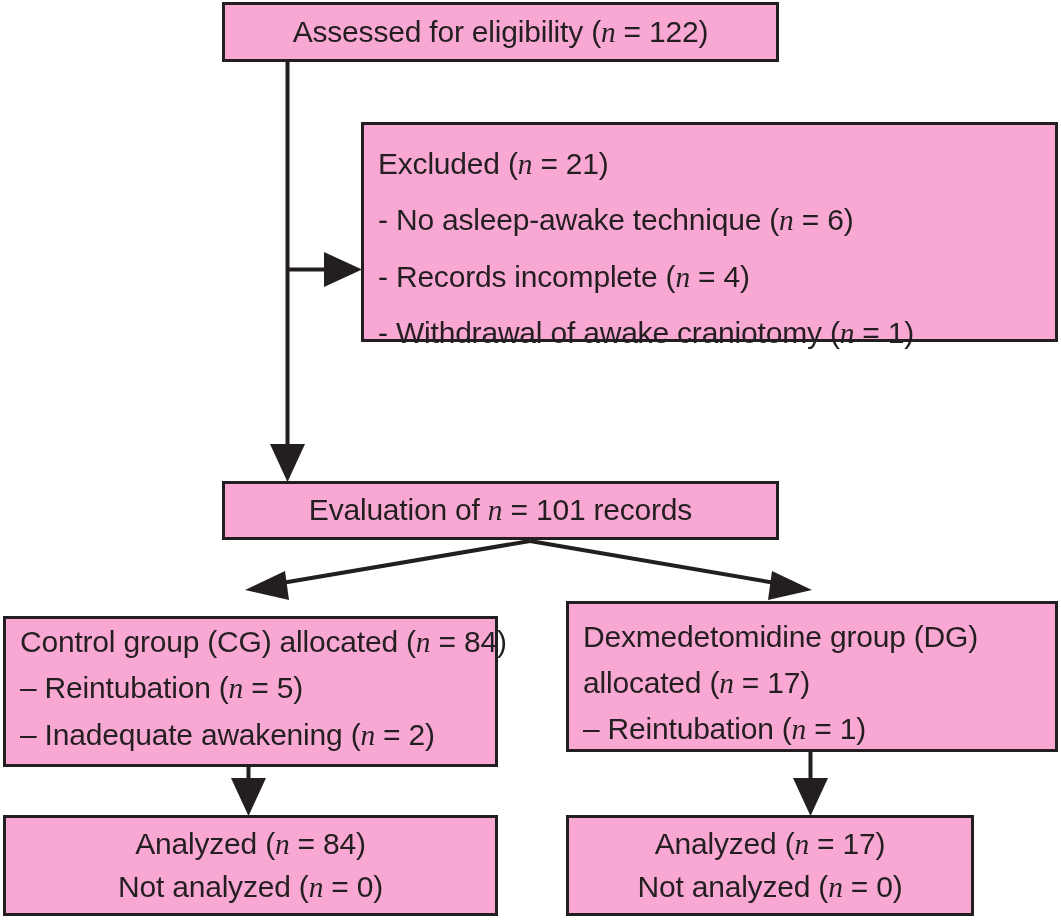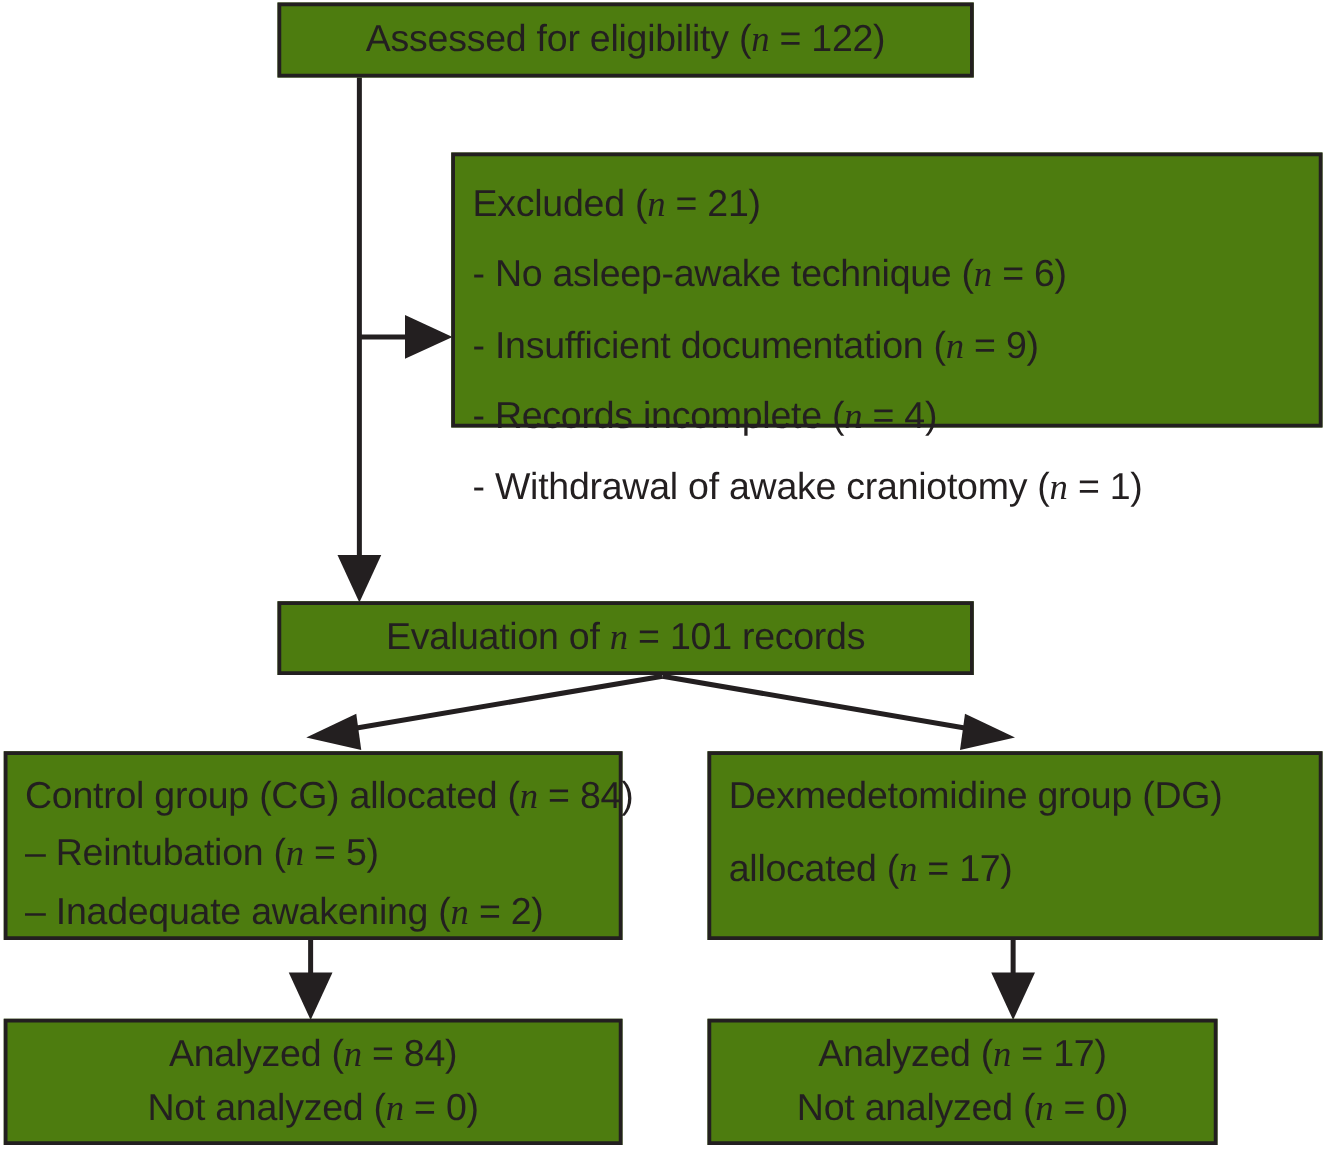--- a/index.html
+++ b/index.html
@@ -22,21 +22,21 @@
     left: 0;
     top: 0;
     width: 1061px;
     height: 920px;
     pointer-events: none;
   }
   .node {
     position: absolute;
     box-sizing: border-box;
     border: 3px solid #231f20;
-    background: #4d7c0f;
+    background: #f9a8d4;
     display: flex;
     flex-direction: column;
     justify-content: center;
     color: #231f20;
   }
   .node.center {
     align-items: center;
     text-align: center;
   }
   .node.left {
@@ -67,26 +67,25 @@
     justify-content: flex-start;
     padding-top: 11px;
   }
   #node-control .line,
   #node-dex .line {
     padding-top: 8px;
     padding-bottom: 8px;
   }
   #node-control {
     justify-content: flex-start;
-    padding-top: 10px;
+    margin-top: 15px;
   }
   #node-dex {
     justify-content: flex-start;
     padding-top: 10px;
-    gap: 13px;
   }
   #node-analyzed-cg .line,
   #node-analyzed-dg .line {
     padding-top: 6px;
     padding-bottom: 6px;
   }
   var, .ital {
     font-style: italic;
     font-family: "Liberation Serif", serif;
     font-size: 0.98em;
@@ -122,38 +121,38 @@
     <polygon points="810.5,816 793,778 828,778" fill="#231f20"></polygon>
   </svg>
 
   <div class="node center" id="node-assessed" style="left:222px; top:2px; width:557px; height:60px;">
     <div class="line">Assessed for eligibility (<var class="ital">n</var><span class="eq"> =</span> 122)</div>
   </div>
 
   <div class="node left" id="node-excluded" style="left:361px; top:122px; width:697px; height:220px;">
     <div class="line">Excluded (<var class="ital">n</var><span class="eq"> =</span> 21)</div>
     <div class="line">- No asleep-awake technique (<var class="ital">n</var><span class="eq"> =</span> 6)</div>
-    <div class="line">- Insufficient documentation (<var class="ital">n</var><span class="eq"> =</span> 9)</div>
     <div class="line">- Records incomplete (<var class="ital">n</var><span class="eq"> =</span> 4)</div>
     <div class="line">- Withdrawal of awake craniotomy (<var class="ital">n</var><span class="eq"> =</span> 1)</div>
   </div>
 
   <div class="node center" id="node-evaluation" style="left:222px; top:481px; width:557px; height:59px;">
     <div class="line">Evaluation of <var class="ital">n</var><span class="eq"> =</span> 101 records</div>
   </div>
 
   <div class="node left" id="node-control" style="left:3px; top:601px; width:495px; height:151px;">
     <div class="line">Control group (CG) allocated (<var class="ital">n</var><span class="eq"> =</span> 84)</div>
     <div class="line">– Reintubation (<var class="ital">n</var><span class="eq"> =</span> 5)</div>
     <div class="line">– Inadequate awakening (<var class="ital">n</var><span class="eq"> =</span> 2)</div>
   </div>
 
   <div class="node left" id="node-dex" style="left:566px; top:601px; width:492px; height:151px;">
     <div class="line">Dexmedetomidine group (DG)</div>
     <div class="line">allocated (<var class="ital">n</var><span class="eq"> =</span> 17)</div>
+    <div class="line">– Reintubation (<var class="ital">n</var><span class="eq"> =</span> 1)</div>
   </div>
 
   <div class="node center" id="node-analyzed-cg" style="left:3px; top:815px; width:495px; height:101px;">
     <div class="line">Analyzed (<var class="ital">n</var><span class="eq"> =</span> 84)</div>
     <div class="line">Not analyzed (<var class="ital">n</var><span class="eq"> =</span> 0)</div>
   </div>
 
   <div class="node center" id="node-analyzed-dg" style="left:566px; top:815px; width:408px; height:101px;">
     <div class="line">Analyzed (<var class="ital">n</var><span class="eq"> =</span> 17)</div>
     <div class="line">Not analyzed (<var class="ital">n</var><span class="eq"> =</span> 0)</div>

